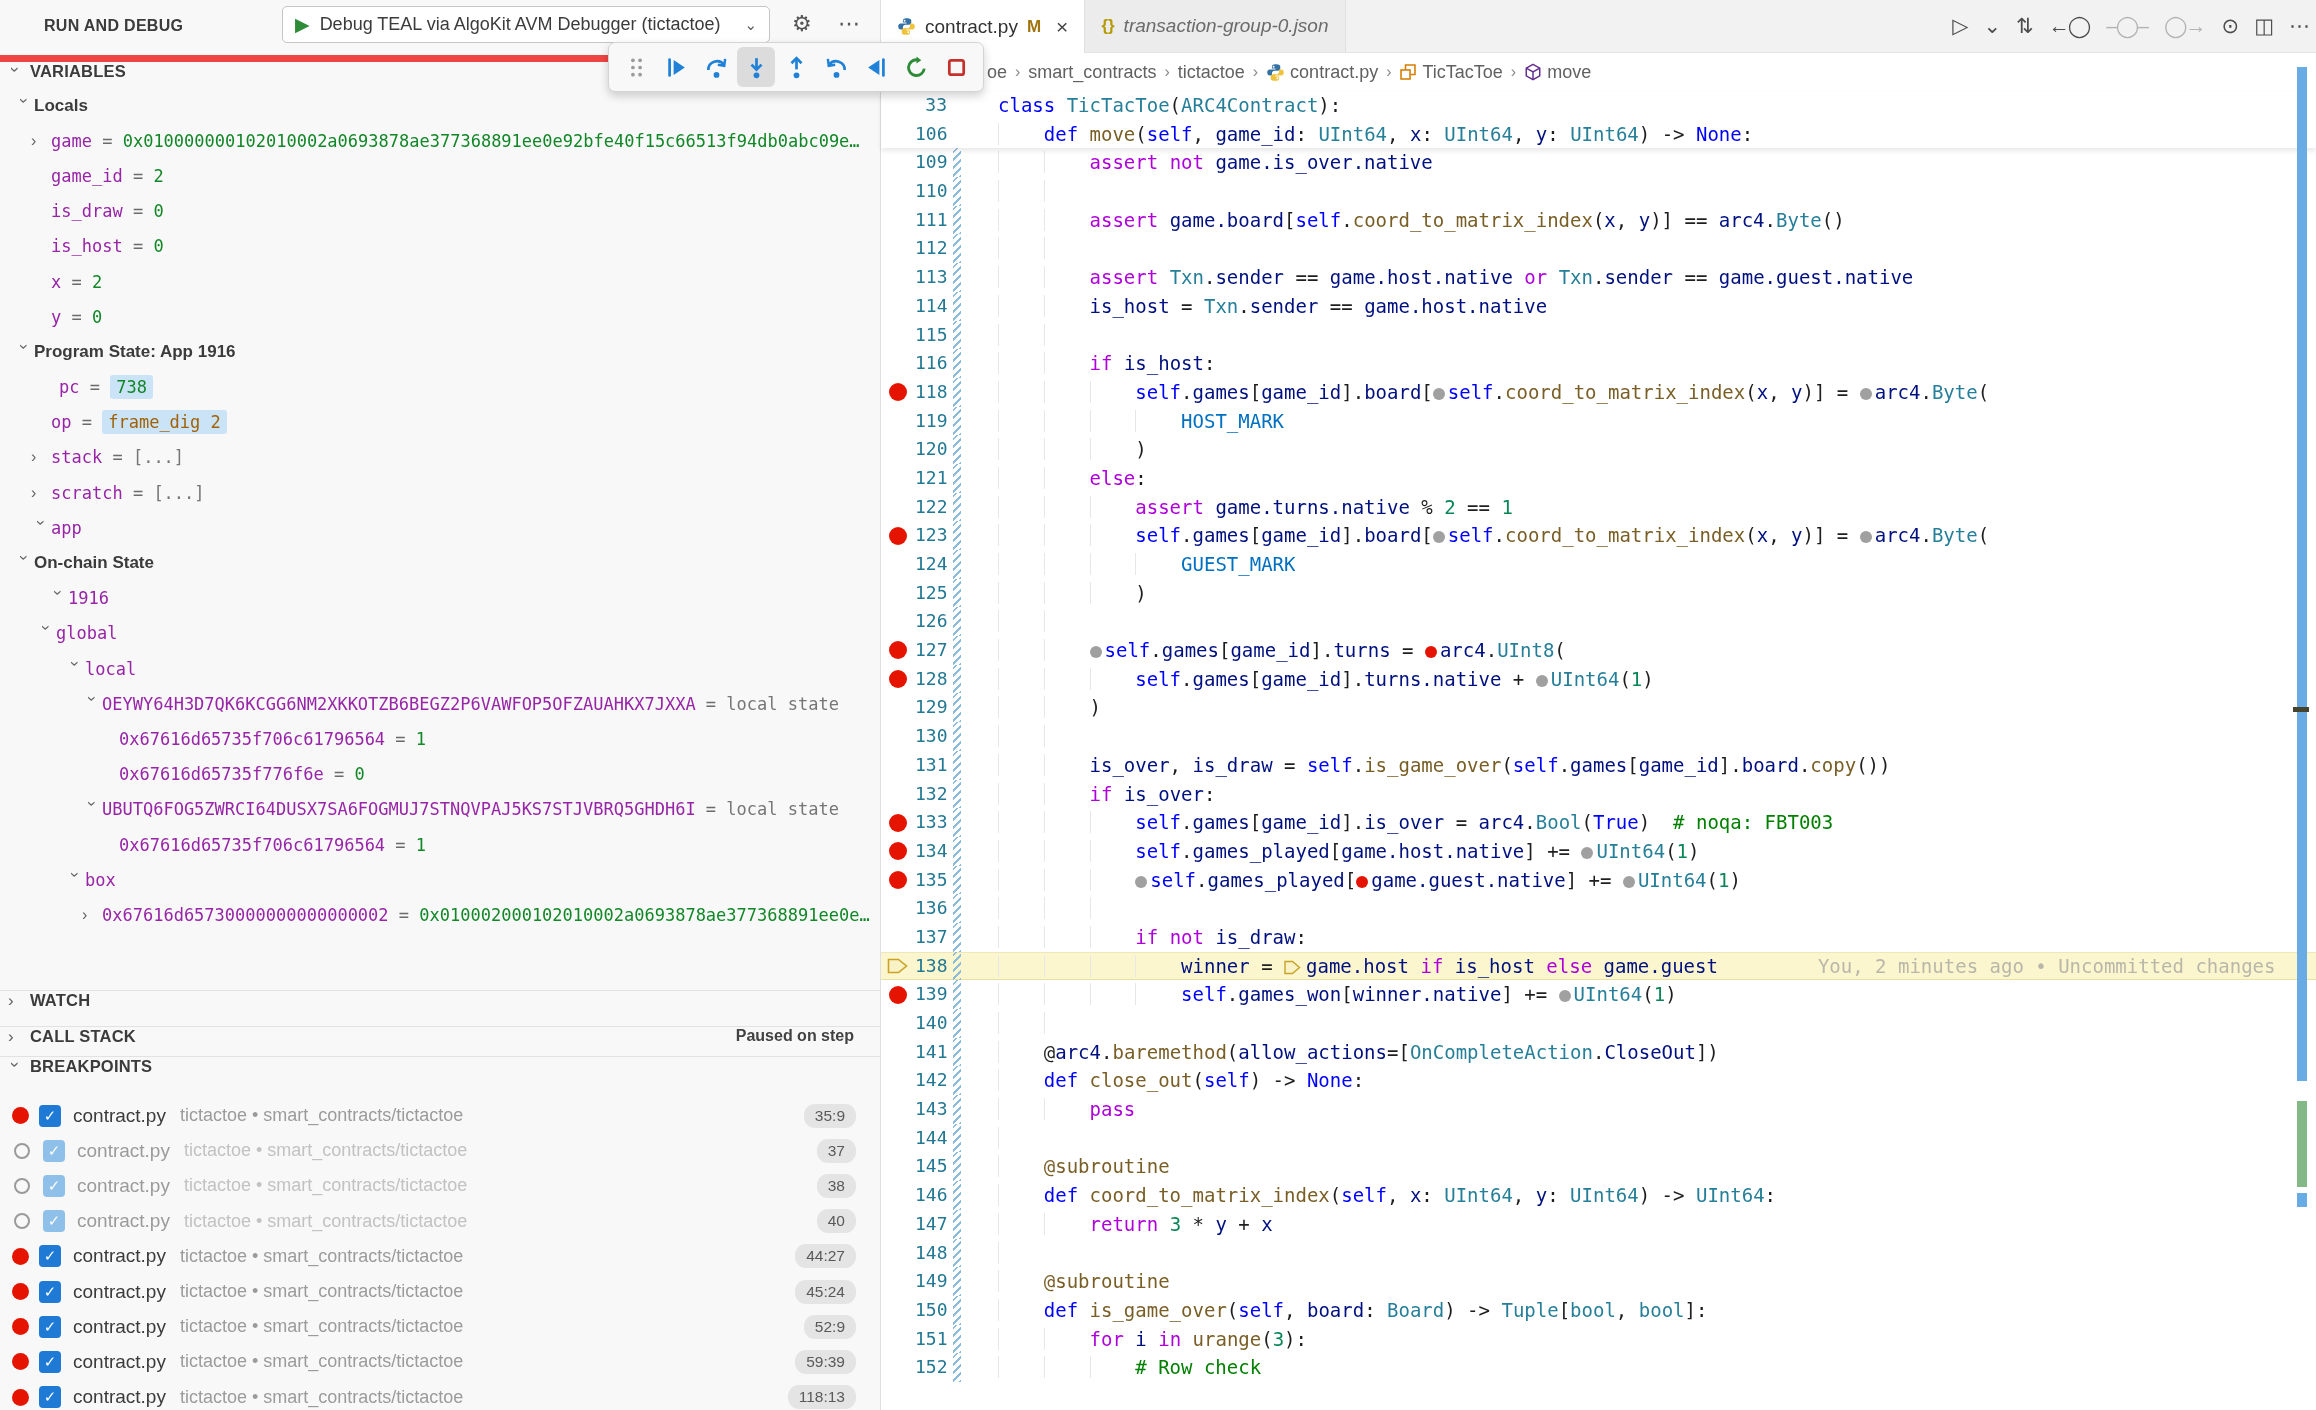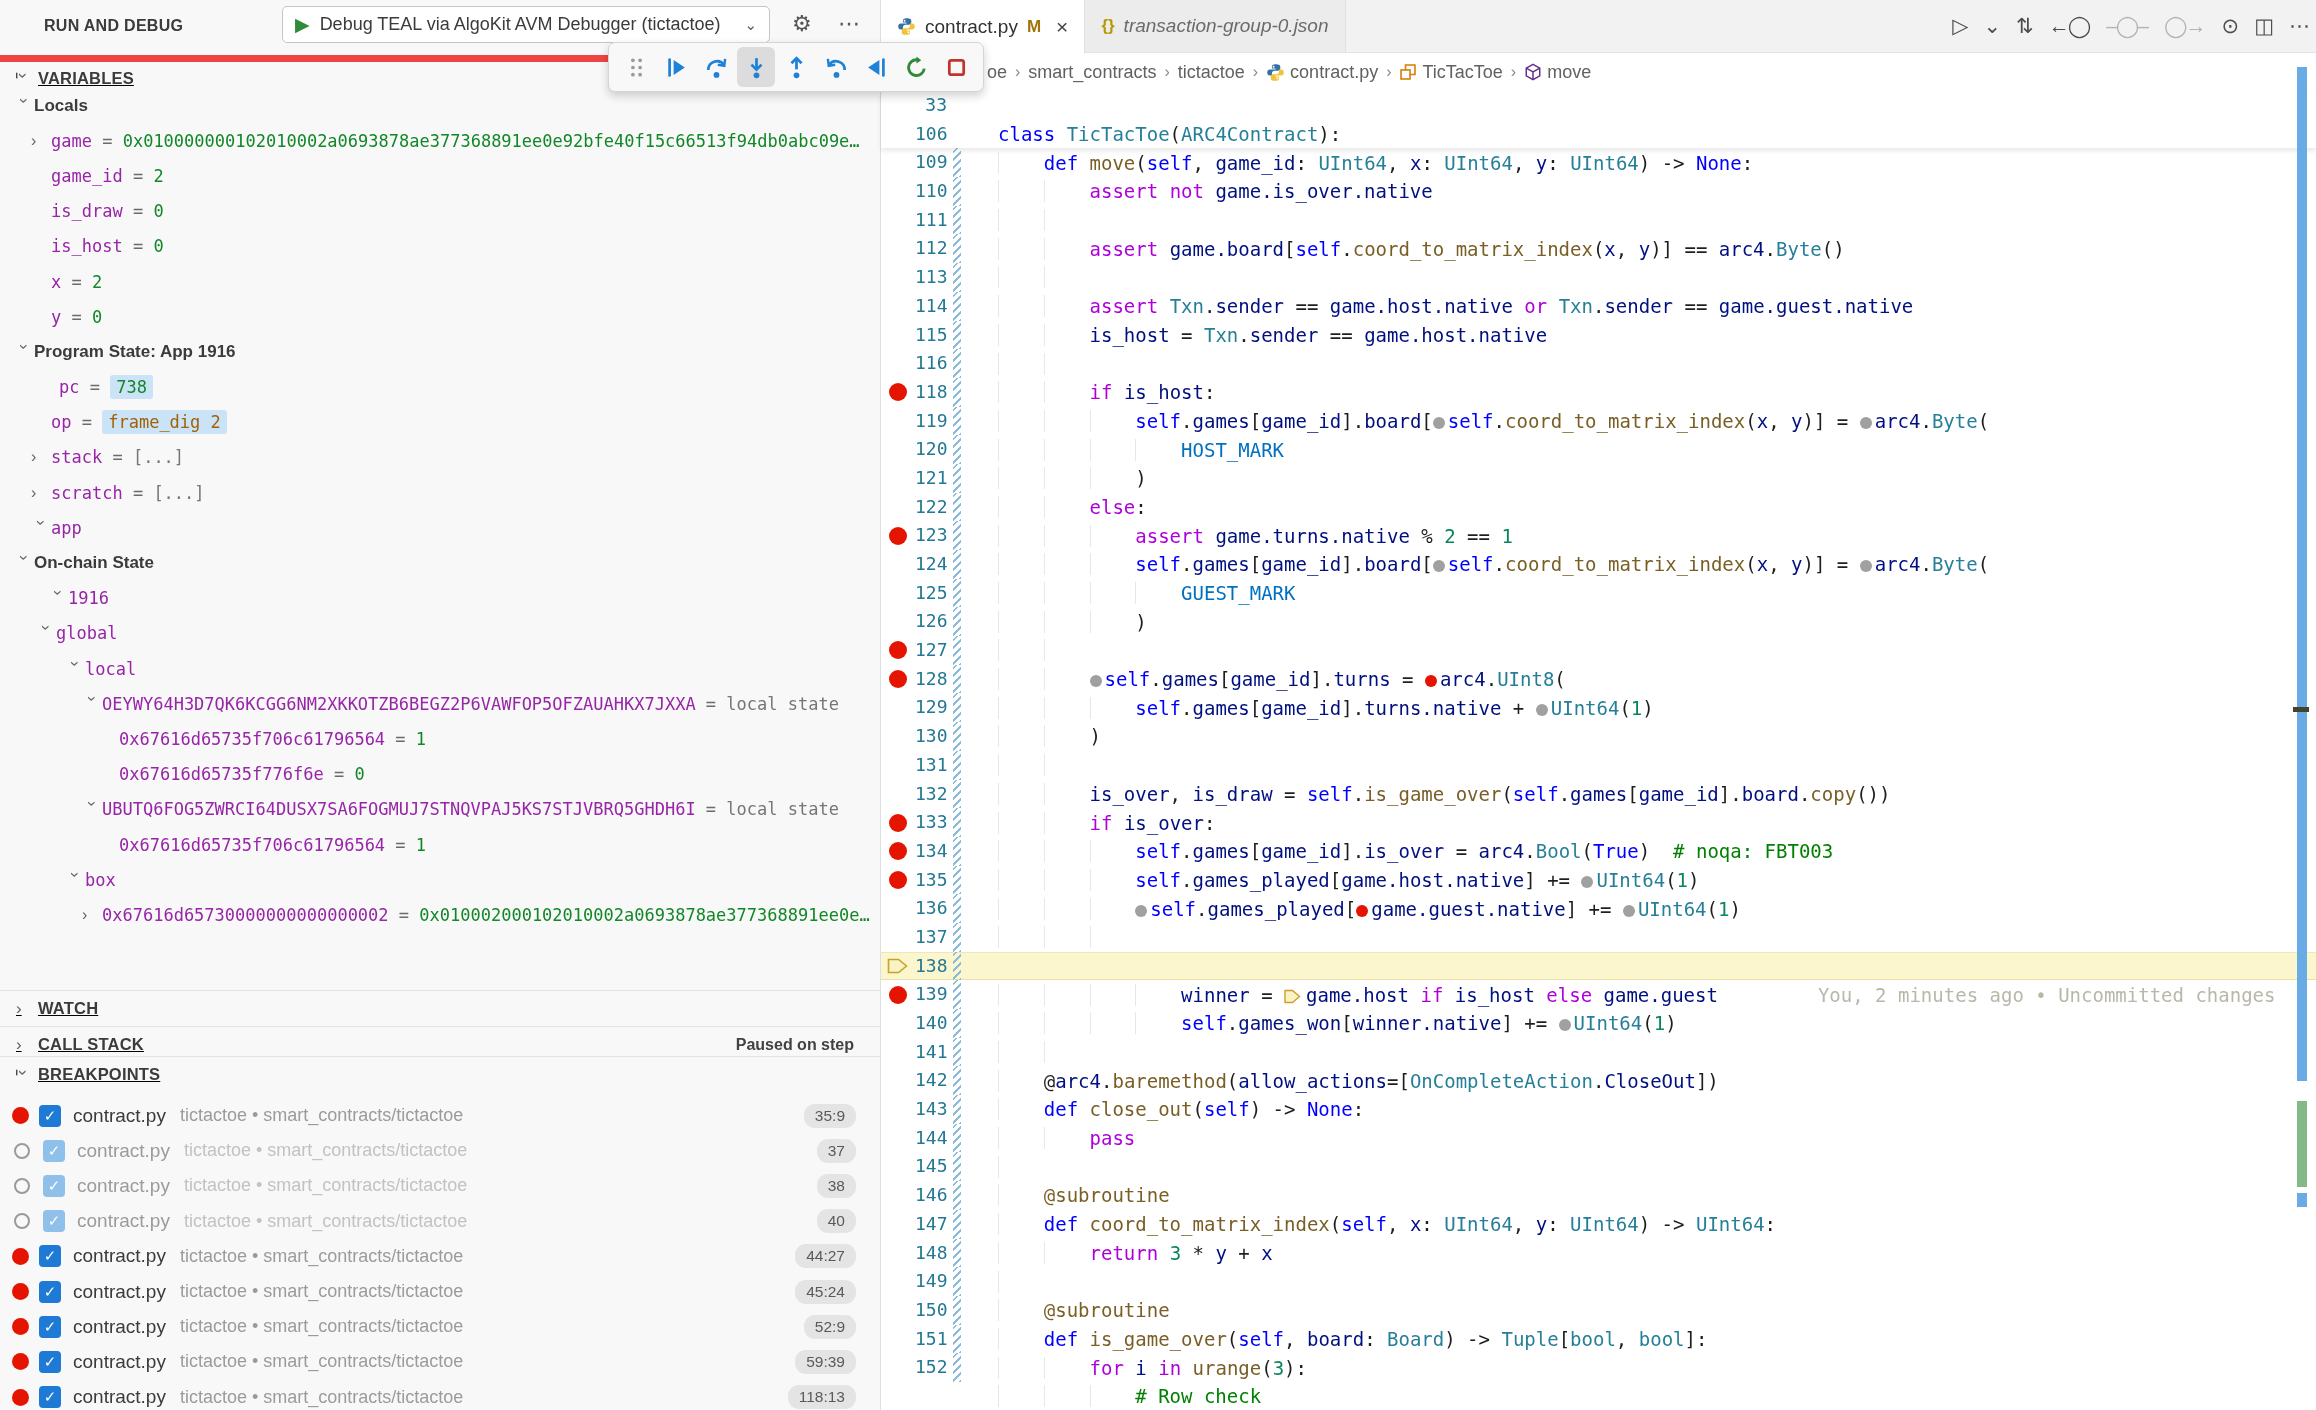--- a/index.html
+++ b/index.html
@@ -7,21 +7,21 @@
   
   #sidebar{position:absolute;left:0;top:0;width:880px;height:1410px;background:#f8f8f8;border-right:1px solid #dfdfdf;overflow:hidden;}
   #sb-header{position:relative;height:55px;border-bottom:7px solid #ef4444;}
   #sb-title{position:absolute;left:44px;top:17px;font-size:16px;font-weight:bold;color:#3b3b3b;letter-spacing:.3px;}
   #sb-config{position:absolute;left:282px;top:6px;width:488px;height:37px;background:#fff;border:1px solid #c5c5c5;border-radius:5px;display:flex;align-items:center;padding:0 12px;box-sizing:border-box;gap:10px;cursor:pointer;}
   #sb-config .play{color:#2e8b37;font-size:19px;line-height:1;}
   #sb-config .lbl{flex:1;font-size:18px;color:#3b3b3b;white-space:nowrap;overflow:hidden;}
   #sb-config .dd{color:#555;font-size:15px;}
   .sb-hicon{position:absolute;top:11px;font-size:22px;color:#555;cursor:pointer;}
   
-  .pane-h{display:flex;align-items:center;height:36px;border-top:1px solid #e2e2e2;padding-left:16px;gap:8px;cursor:pointer;position:relative;text-decoration:underline;}
+  .pane-h{display:flex;align-items:flex-start;height:36px;border-top:1px solid #e2e2e2;padding-left:8px;gap:8px;cursor:pointer;position:relative;}
   .pane-h .chev{font-size:17px;color:#616161;width:14px;display:inline-block;}
   .pane-h .ht{font-size:16.5px;font-weight:bold;color:#3b3b3b;letter-spacing:.2px;}
   .chev.down{transform:rotate(90deg);transform-origin:45% 55%;}
   #vars-h{border-top:none;height:32px;}
   .pane-status{position:absolute;right:26px;font-size:16px;font-weight:600;color:#424242;}
   
   #var-tree{position:absolute;left:0;top:88px;width:880px;}
   .trow{display:flex;align-items:center;height:35.2px;white-space:nowrap;overflow:hidden;cursor:pointer;}
   .trow .chev{font-size:16px;color:#646465;width:20px;flex:0 0 20px;display:inline-block;}
   .trow .nm{font-family:"DejaVu Sans Mono",monospace;font-size:17px;color:#9825a8;}
@@ -57,21 +57,21 @@
   #ed-actions span.dim{color:#b3b3b3;}
   #crumbs{height:38px;display:flex;align-items:center;padding-left:106px;gap:8px;font-size:18px;color:#616161;background:#fff;white-space:nowrap;}
   #crumbs .csep{color:#8a8a8a;font-size:16px;}
   #crumbs .citem{display:flex;align-items:center;gap:5px;cursor:pointer;}
   
   #code{position:relative;}
   .cl{display:flex;height:28.7px;line-height:28.7px;position:relative;}
   .cl .bpz{width:34px;flex:0 0 34px;display:flex;align-items:center;justify-content:center;}
   .cl .num{width:32px;flex:0 0 32px;text-align:right;font-family:"DejaVu Sans Mono",monospace;font-size:18px;color:#237893;}
   .cl .hatch{width:8px;flex:0 0 8px;margin-left:6px;background:repeating-linear-gradient(315deg,#8cbcd9 0 2px,rgba(0,0,0,0) 2px 5.5px);}
-  .cl .code-t{padding-left:37px;font-family:"DejaVu Sans Mono",monospace;font-size:19px;white-space:pre;color:#1e1e1e;margin-top:29px;}
+  .cl .code-t{padding-left:37px;font-family:"DejaVu Sans Mono",monospace;font-size:19px;white-space:pre;color:#1e1e1e;}
   .cl.hl{background:#fbf6cd;box-shadow:inset 0 1px #eee8b8, inset 0 -1px #e8e0a4;}
   #sticky{position:relative;z-index:3;background:#fff;box-shadow:0 3px 5px rgba(0,0,0,.09);}
   #sticky .hatch{background:none;}
   .gdot{display:inline-block;width:12px;height:12px;border-radius:50%;background:#a0a0a0;margin-right:3px;vertical-align:-1px;}
   .gdot.red{background:#e51400;}
   .bpdot{width:18px;height:18px;border-radius:50%;background:#e51400;}
   .tk-kc{color:#af00db}.tk-kb{color:#0000ff}.tk-ty{color:#267f99}.tk-fn{color:#795e26}
   .tk-va{color:#001080}.tk-nu{color:#098658}.tk-cm{color:#008000}.tk-pl{color:#1e1e1e}.tk-cn{color:#0070c1}
   .g{white-space:pre;background:linear-gradient(to right,#e7e7e7 1px,rgba(0,0,0,0) 1px);}
   .blame{color:#b9b7aa;margin-left:100px;}

